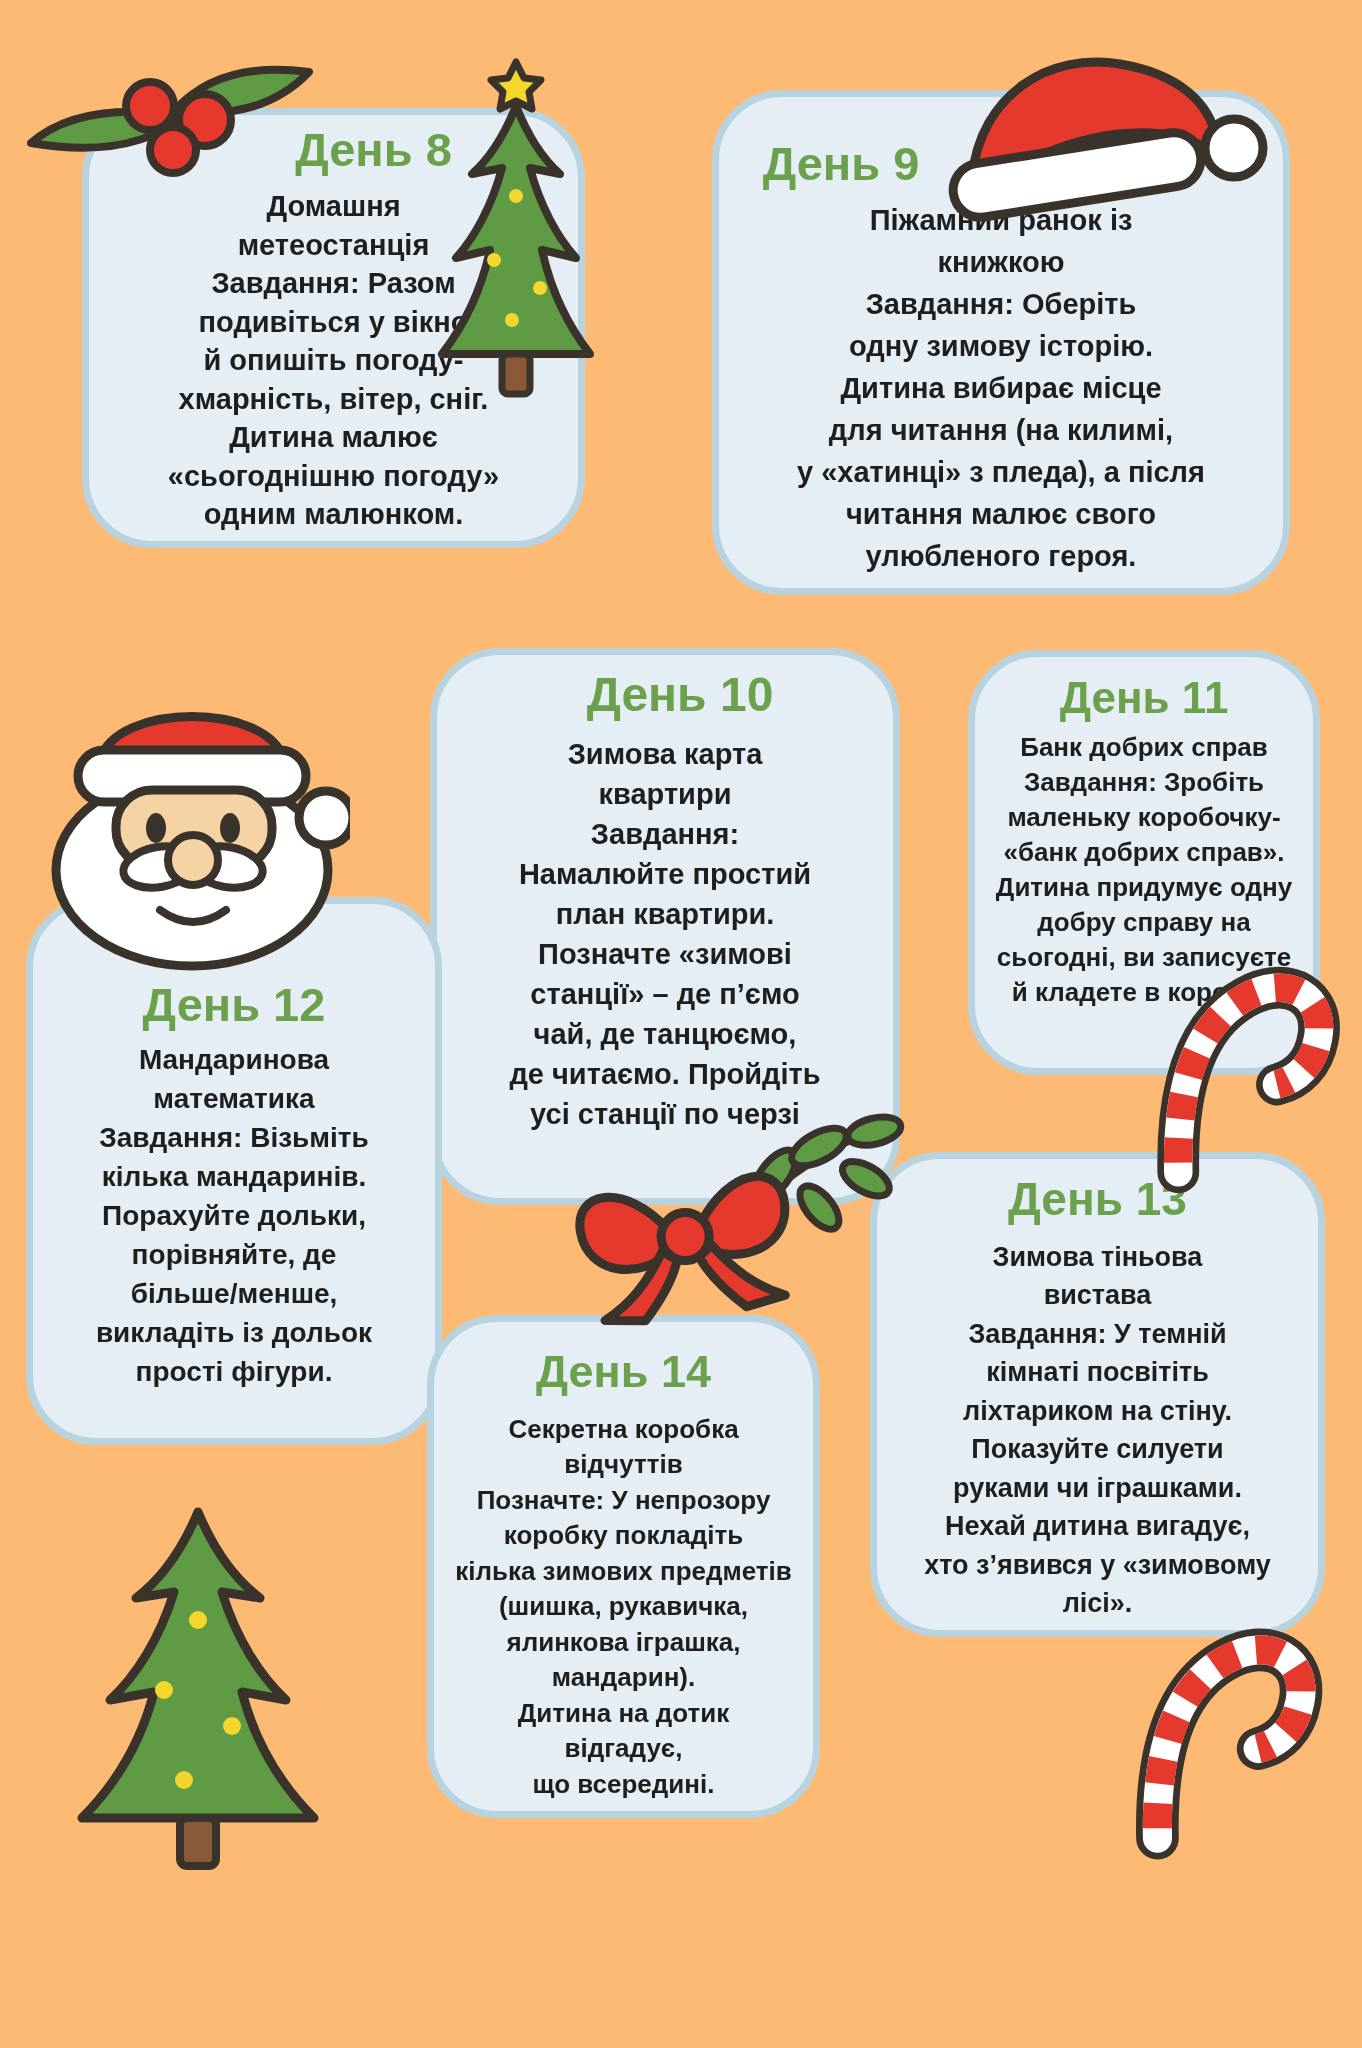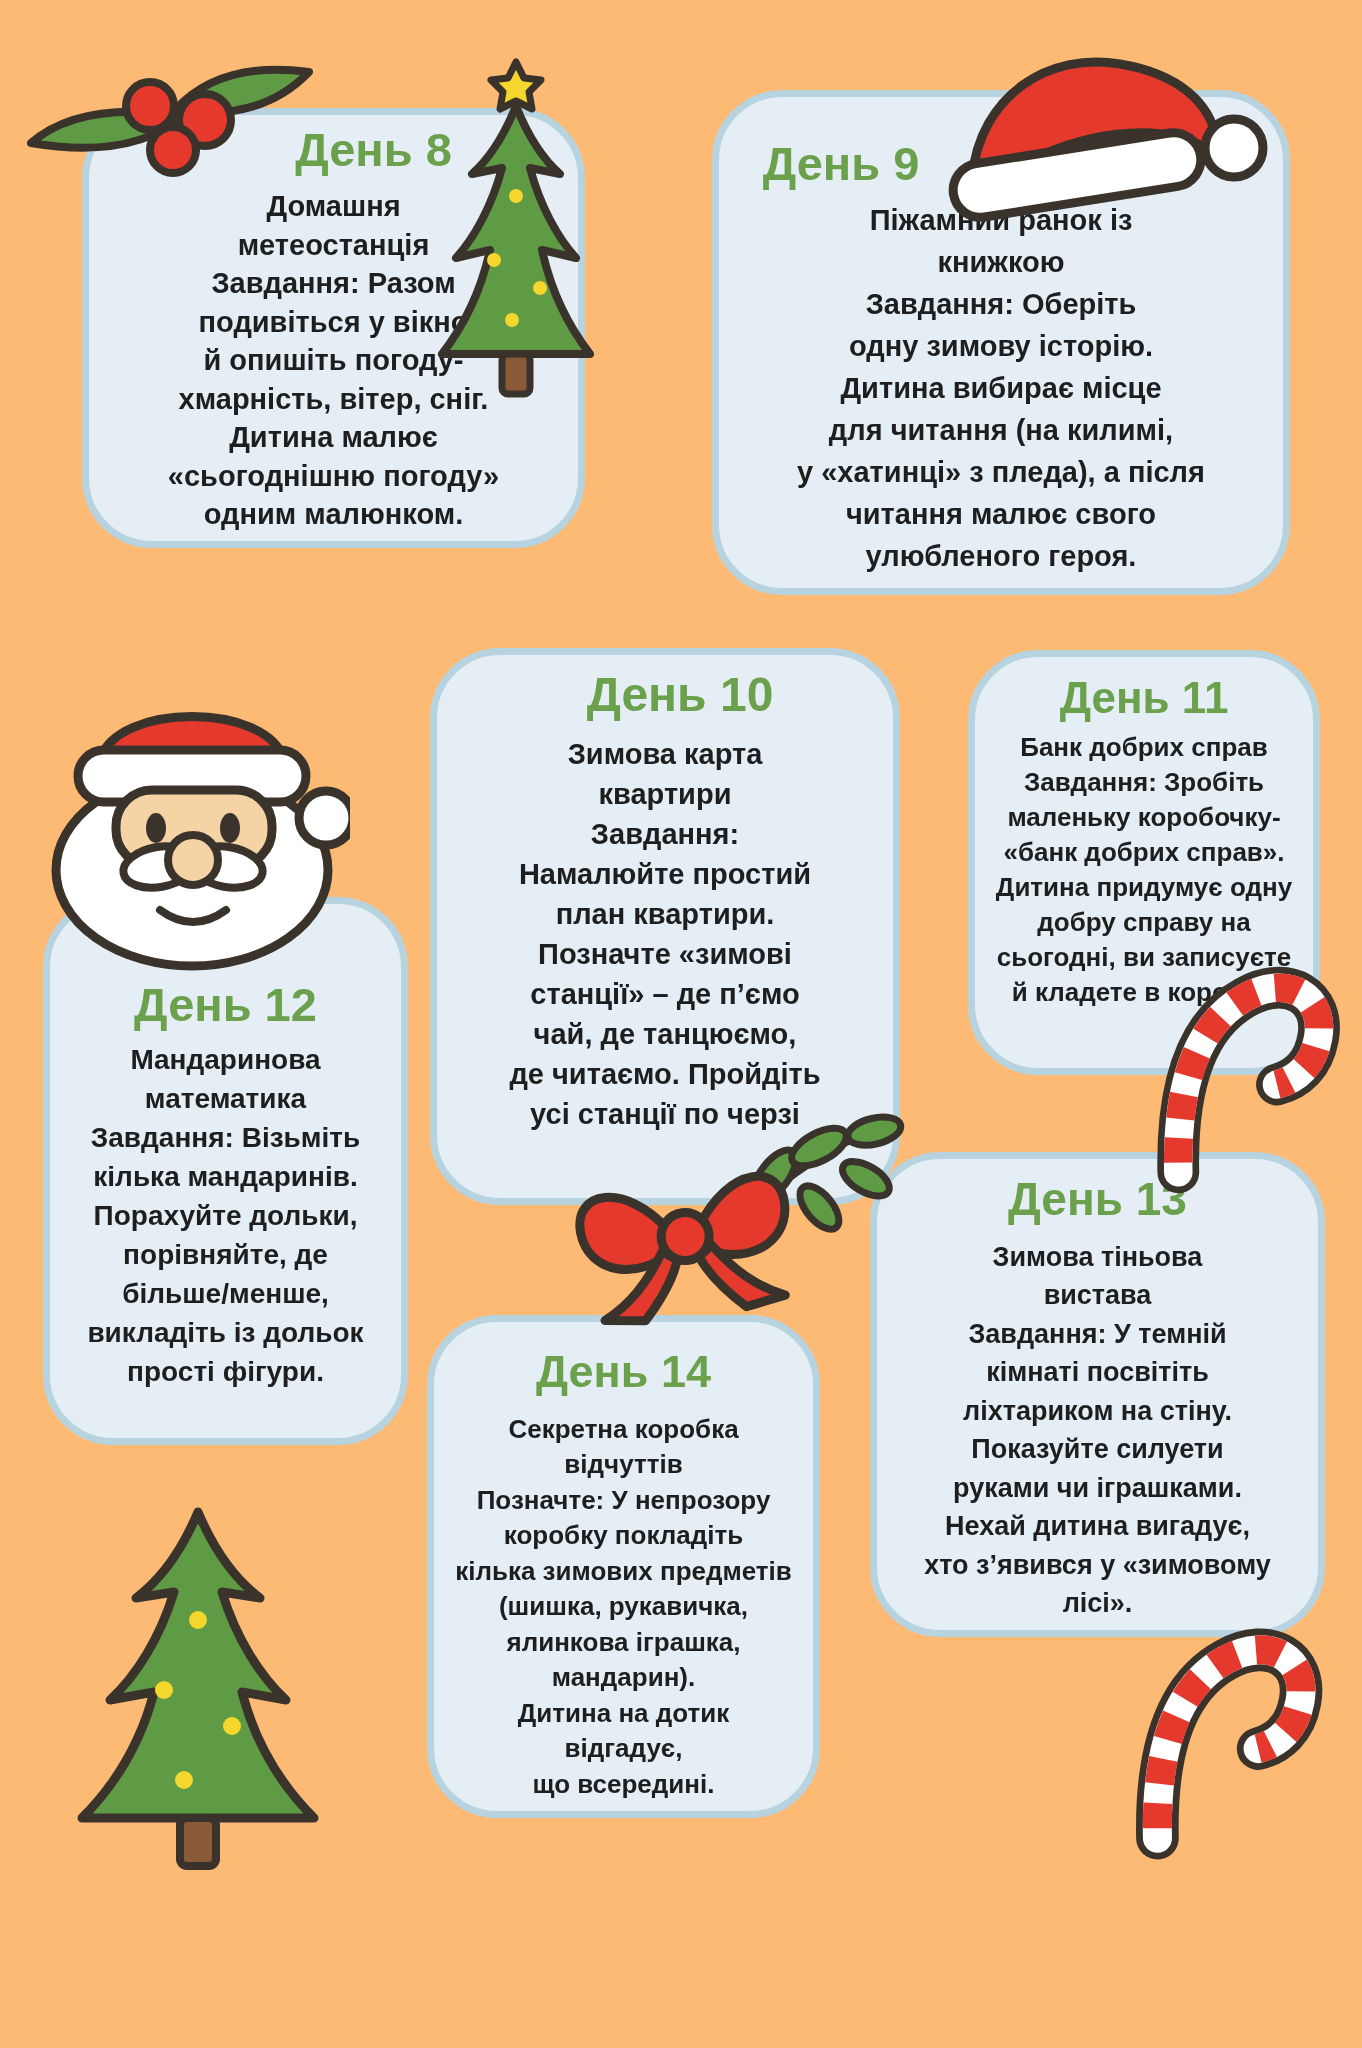--- a/index.html
+++ b/index.html
@@ -30,21 +30,21 @@
   #card-day9 .body  { margin-top:8px; font-size:29px; line-height:42px; }
 
   #card-day10 { left:430px; top:648px;  width:470px; height:557px; }
   #card-day10 .title { padding:12px 0 0 30px; font-size:48px; }
   #card-day10 .body  { margin-top:12px; font-size:29px; line-height:40px; }
 
   #card-day11 { left:968px; top:650px;  width:352px; height:425px; }
   #card-day11 .title { padding:16px 0 0 0; font-size:44px; }
   #card-day11 .body  { margin-top:6px; font-size:26px; line-height:35px; }
 
-  #card-day12 { left:43px;  top:897px;  width:365px; height:548px; }
+  #card-day12 { left:26px;  top:897px;  width:416px; height:548px; }
   #card-day12 .title { padding:74px 0 0 0; font-size:47px; }
   #card-day12 .body  { margin-top:8px; font-size:28px; line-height:39px; }
 
   #card-day13 { left:870px; top:1152px; width:455px; height:485px; }
   #card-day13 .title { padding:14px 0 0 0; font-size:46px; }
   #card-day13 .body  { margin-top:12px; font-size:27px; line-height:38.5px; }
 
   #card-day14 { left:427px; top:1315px; width:393px; height:503px; }
   #card-day14 .title { padding:24px 0 0 0; font-size:45px; }
   #card-day14 .body  { margin-top:14px; font-size:26px; line-height:35.5px; }

